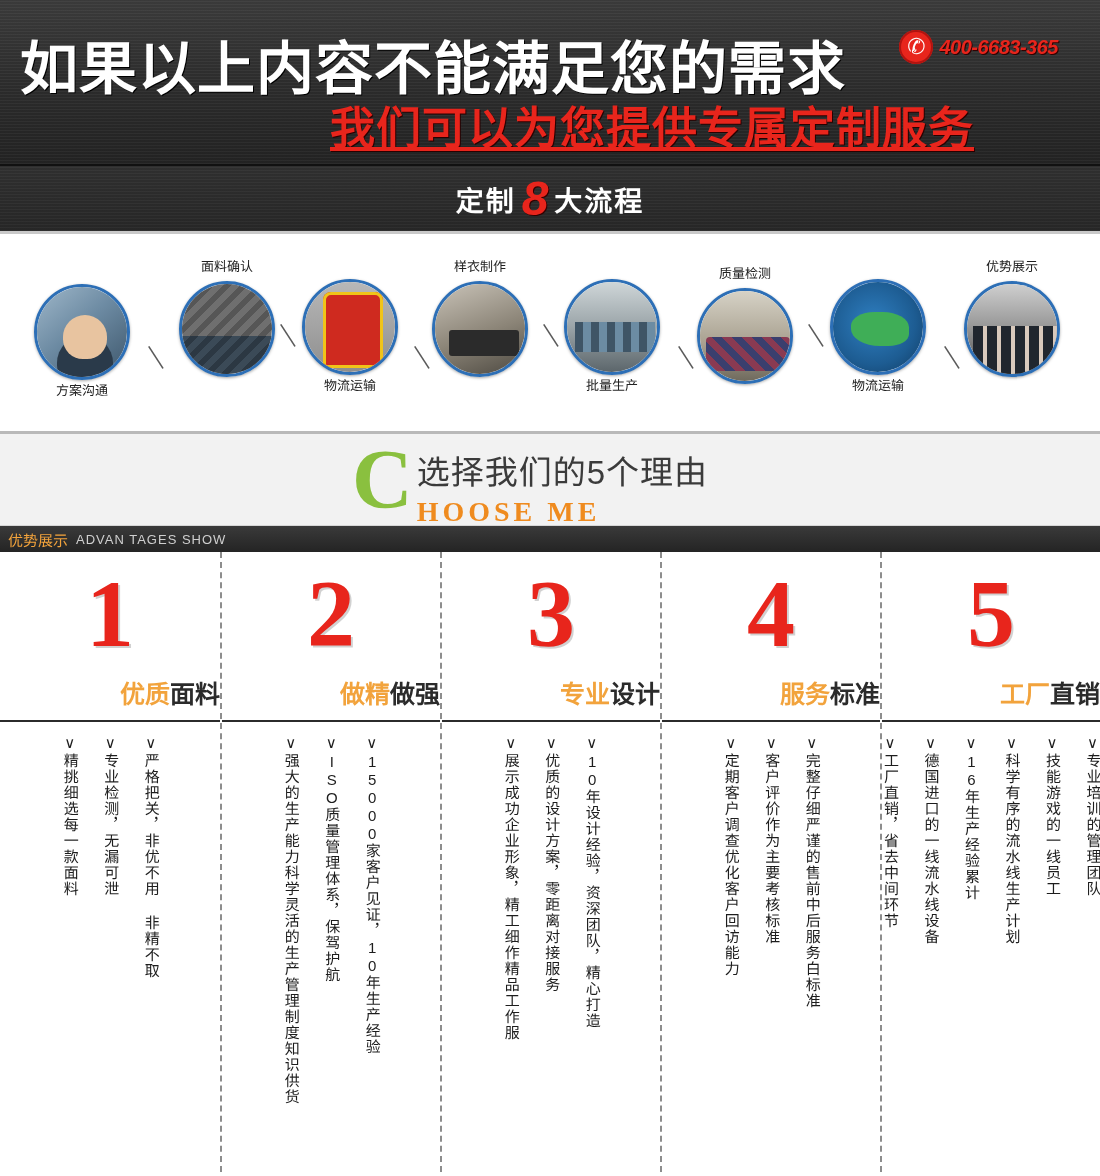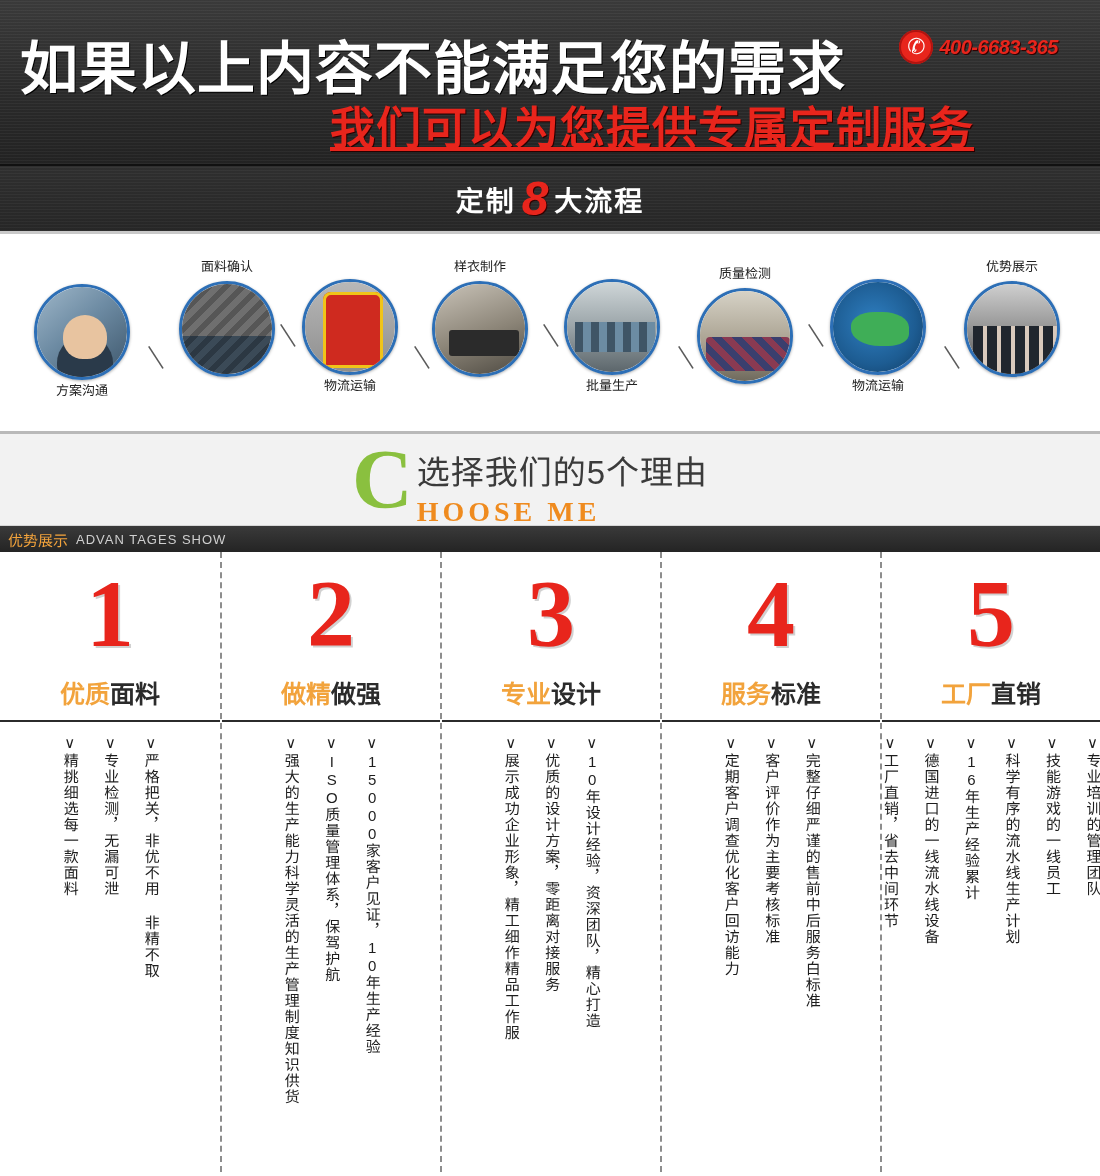--- a/index.html
+++ b/index.html
@@ -178,21 +178,21 @@
   .num {
     text-align: center;
     font-family: "Liberation Serif", "DejaVu Serif", serif;
     font-size: 96px; line-height: 1;
     font-weight: bold;
     color: #e8251c;
     text-shadow: 2px 2px 0 rgba(0,0,0,0.18);
     height: 104px;
   }
   .col-title {
-    text-align: center;
+    text-align: right;
     font-size: 25px;
     font-weight: bold;
     padding: 4px 0 10px;
     border-bottom: 2px solid #2b2b2b;
     white-space: nowrap;
   }
   .col-title .a { color: #f2a33c; }
   .col-title .b { color: #2b2b2b; }
   .bullets {
     display: flex;

